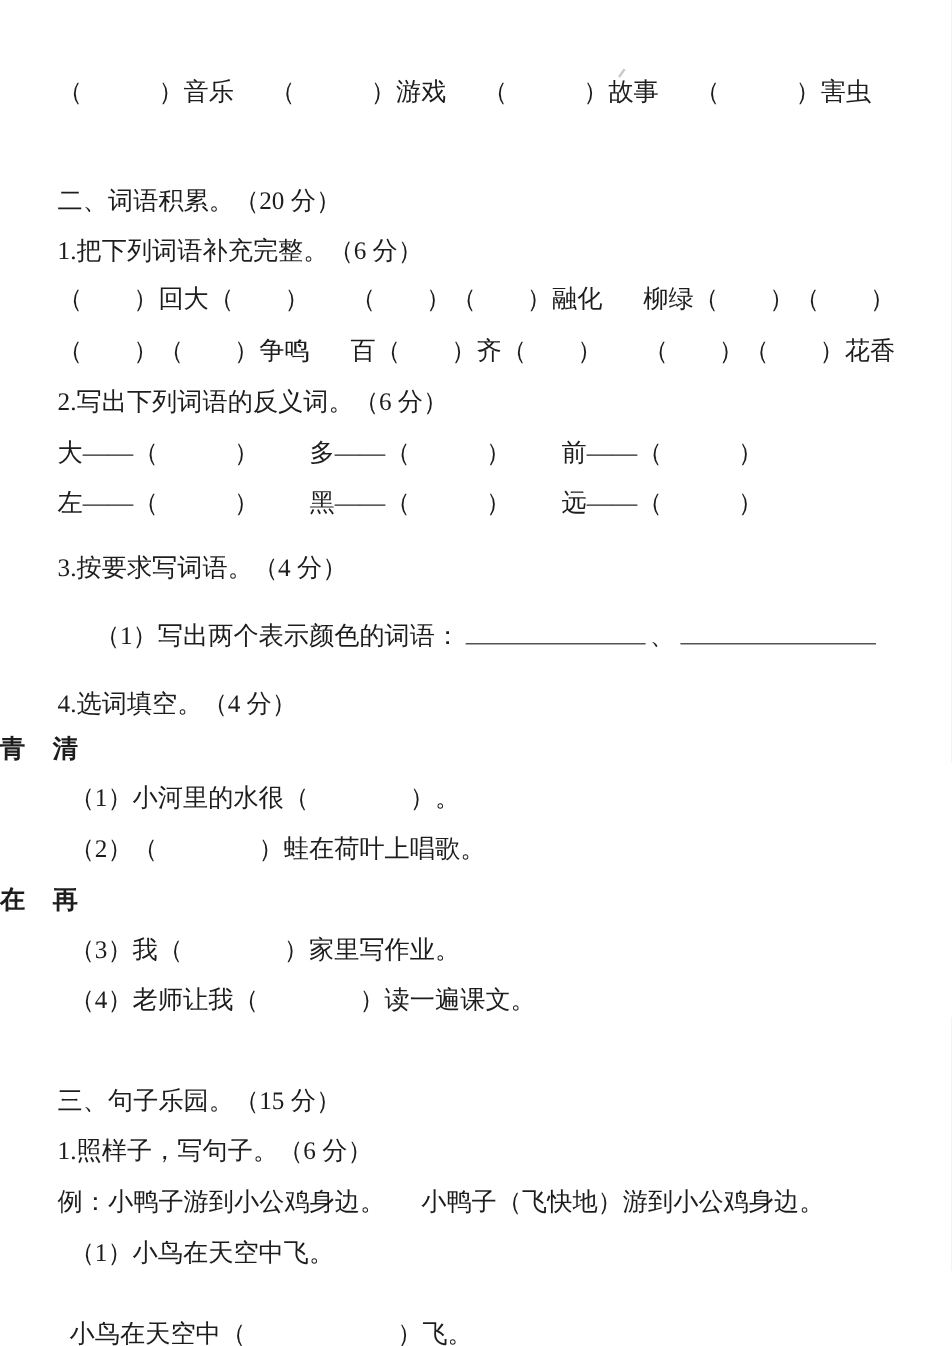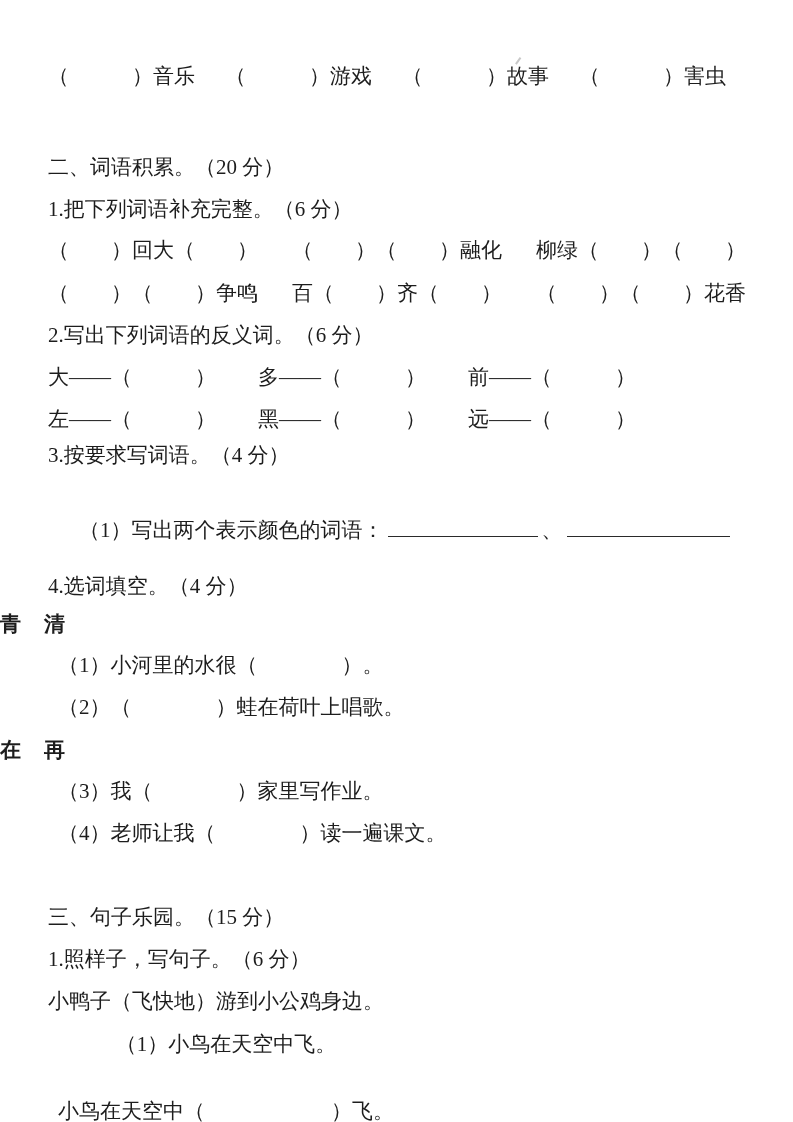--- a/index.html
+++ b/index.html
@@ -18,21 +18,21 @@
     font-size: 21px;
     line-height: 27px;
     overflow: hidden;
   }
   .line {
     position: absolute;
     left: 48px;
     white-space: pre;
   }
   .indent { left: 58px; }
-  .cols { display: flex; align-items: center; }
+  .cols { display: flex; }
   .cols > span { white-space: pre; }
   .gap-words  { gap: 30px; }  
   .gap-idiom  { gap: 34px; font-family: Liberation Mono, monospace; }  
   .gap-anto   { gap: 42px; }  
   .gap-ex     { gap: 30px; }  
   .gap-item   { gap: 40px; flex-direction: column; }  
   .pair {
     position: absolute;
     left: 0;
     width: 100%;
@@ -98,21 +98,21 @@
     <span>多——（　　　）</span>
     <span>前——（　　　）</span>
   </div>
 
   <div class="line cols gap-anto" style="top:406px">
     <span>左——（　　　）</span>
     <span>黑——（　　　）</span>
     <span>远——（　　　）</span>
   </div>
 
-  <div class="line" style="top:442px">3.按要求写词语。（4 分）</div>
+  <div class="line" style="top:460px">3.按要求写词语。（4 分）</div>
 
   <div class="line indent" style="top:489px">
     <span>（1）写出两个表示颜色的词语：</span><span class="blank blank-a"></span><span class="sep">、</span><span class="blank blank-b"></span>
   </div>
 
 
   <div class="line" style="top:573px">4.选词填空。（4 分）</div>
 
   <div class="pair" style="top:611px">青　清</div>
 
@@ -122,20 +122,21 @@
   <div class="pair" style="top:737px">在　再</div>
 
   <div class="line indent" style="top:778px">（3）我（　　　　）家里写作业。</div>
   <div class="line indent" style="top:820px">（4）老师让我（　　　　）读一遍课文。</div>
 
   <div class="line" style="top:904px">三、句子乐园。（15 分）</div>
 
   <div class="line" style="top:946px">1.照样子，写句子。（6 分）</div>
 
   <div class="line cols gap-ex" style="top:988px">
+    <span>例：小鸭子游到小公鸡身边。</span>
     <span>小鸭子（飞快地）游到小公鸡身边。</span>
   </div>
 
   <div class="line indent cols gap-item" style="top:1031px">
     <span>（1）小鸟在天空中飞。</span>
     <span>小鸟在天空中（　　　　　　）飞。</span>
   </div>
 
 </div>
 

